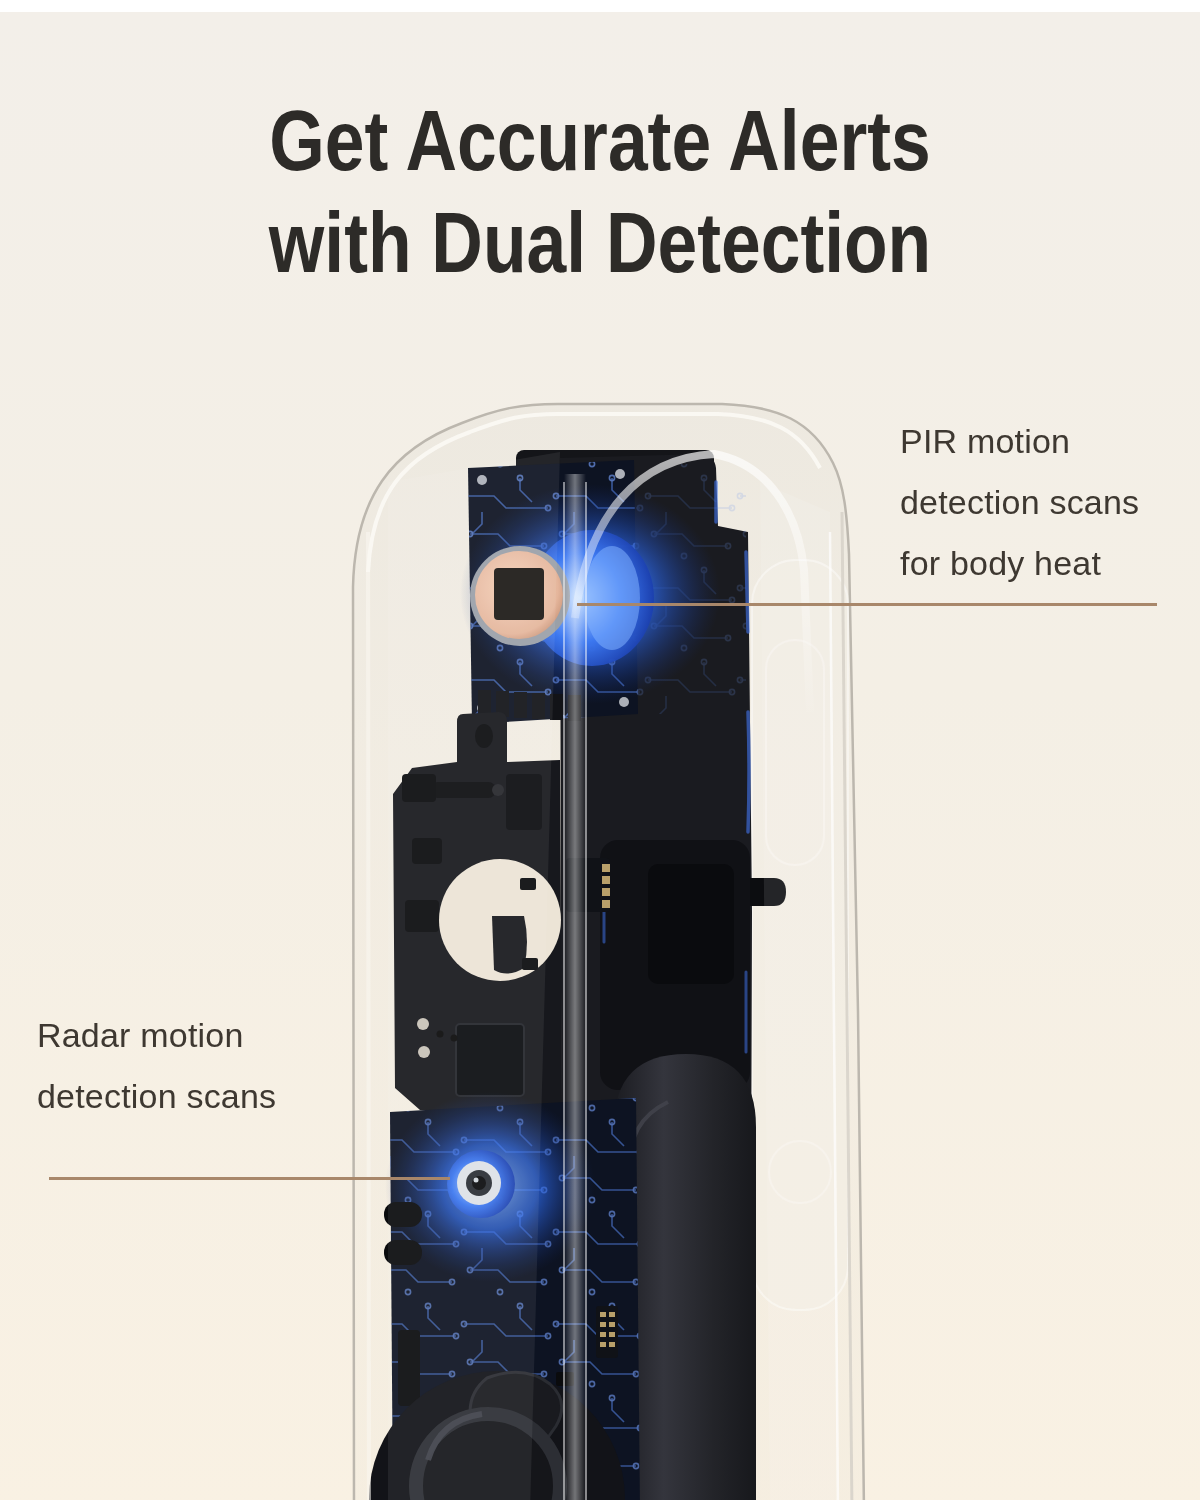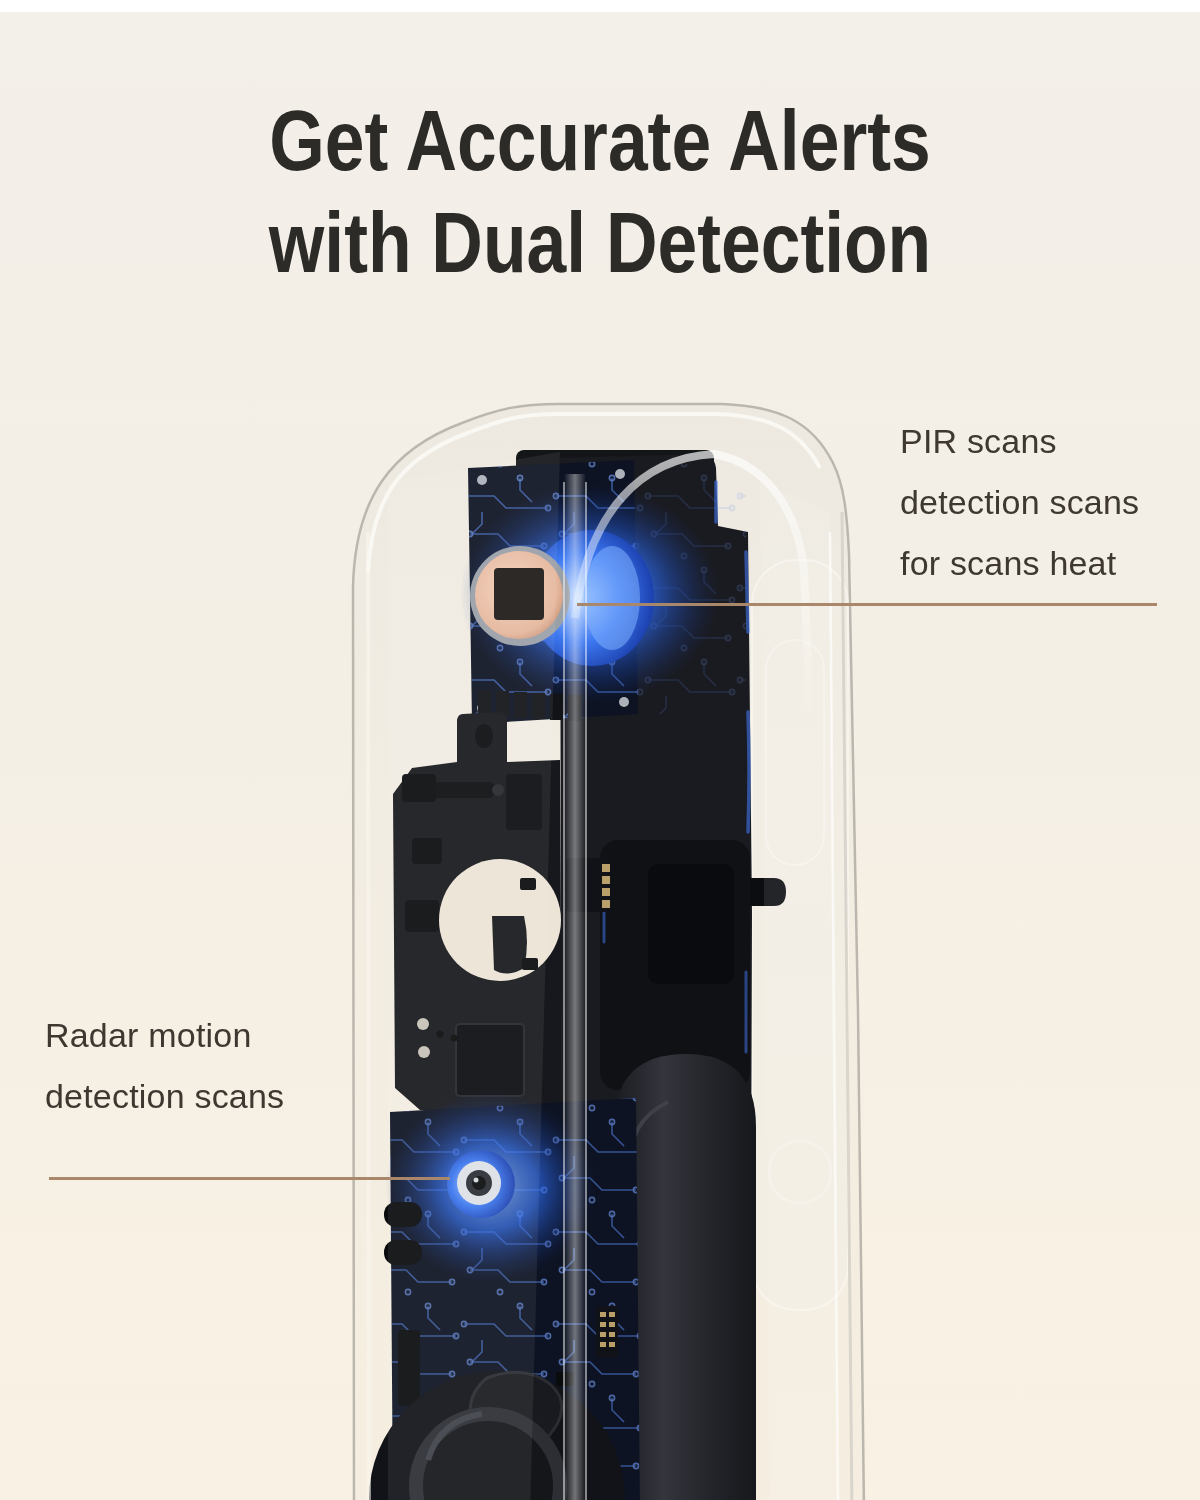--- a/index.html
+++ b/index.html
@@ -18,21 +18,21 @@
     font-weight:700;font-size:85px;line-height:102px;letter-spacing:0px;
     transform:scaleX(0.84);transform-origin:50% 0;
   }
   
   .callout{
     position:absolute;color:#3e3831;
     font-size:34px;line-height:61px;font-weight:400;
     letter-spacing:0.2px;
   }
   .callout-pir{left:900px;top:399px;}
-  .callout-radar{left:45px;top:993px;}
+  .callout-radar{left:37px;top:993px;}
   .leader{
     position:absolute;height:3px;background:#a8876a;z-index:30;
   }
   .leader-pir{left:577px;top:591px;width:580px;}
   .leader-radar{left:49px;top:1165px;width:401px;}
   
   .device-svg{position:absolute;left:0;top:0;z-index:10;}
 </style>
 </head>
 <body>
@@ -279,23 +279,23 @@
 
       <line x1="842" y1="500" x2="852" y2="1500" stroke="#d8d3ca" stroke-width="3" opacity="0.9"></line>
       <line x1="830" y1="520" x2="838" y2="1500" stroke="#ffffff" stroke-width="2.5" opacity="0.7"></line>
 
       <polygon points="388,470 560,440 530,1500 388,1500" fill="#ffffff" opacity="0.07"></polygon>
       <polygon points="760,470 830,500 838,1500 770,1500" fill="#ffffff" opacity="0.10"></polygon>
     </g>
   </svg>
 
   <div class="callout callout-pir">
-    <div>PIR scans</div>
+    <div>PIR motion</div>
     <div>detection scans</div>
-    <div>for scans heat</div>
+    <div>for body heat</div>
   </div>
   <div class="leader leader-pir"></div>
 
   <div class="callout callout-radar">
     <div>Radar motion</div>
     <div>detection scans</div>
   </div>
   <div class="leader leader-radar"></div>
 
 </div>

